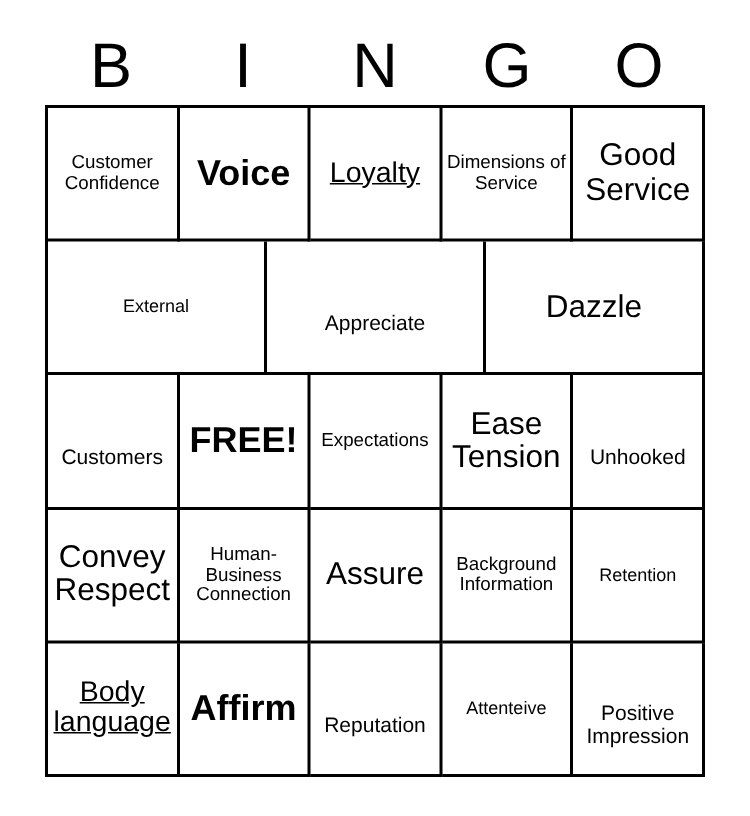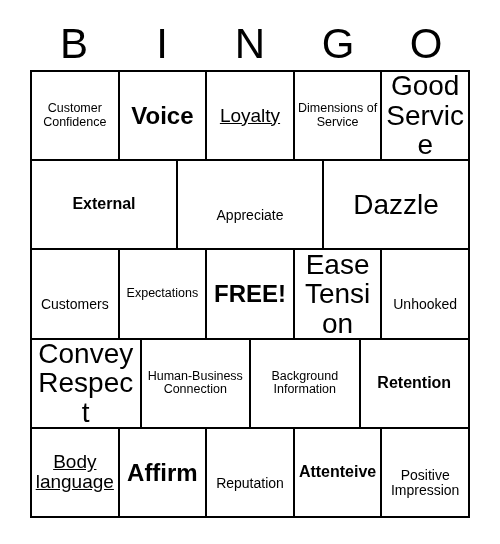--- a/index.html
+++ b/index.html
@@ -84,23 +84,23 @@
     font-family: "Liberation Sans", sans-serif;
     color: #000000;
     word-wrap: break-word;
     overflow-wrap: break-word;
     hyphens: none;
   }
 
   
   .fs-xs  { font-size: 12.5px; }
   .fs-sm  { font-size: 14px; margin-top: 21px; }
-  .fs-md  { font-size: 16px; font-weight: bold; }
+  .fs-md  { font-size: 12px; }
   .fs-lg  { font-size: 19px; text-decoration: underline; }
-  .fs-xl  { font-size: 28px; }
+  .fs-xl  { font-size: 21px; }
   .fs-xxl { font-size: 24px; font-weight: bold; }
 </style>
 </head>
 <body>
 
 <div id="card-root">
 
   <div id="bingo-header">
     <div class="header-letter">B</div>
     <div class="header-letter">I</div>
@@ -139,39 +139,42 @@
       <div class="bingo-cell">
           <span class="cell-text fs-xl">Dazzle</span>
         </div>
     </div>
 
     <div class="bingo-row">
       <div class="bingo-cell">
           <span class="cell-text fs-sm">Customers</span>
         </div>
       <div class="bingo-cell">
+          <span class="cell-text fs-xxl">FREE!</span>
+        </div>
+      <div class="bingo-cell">
           <span class="cell-text fs-xs">Expectations</span>
         </div>
       <div class="bingo-cell">
-          <span class="cell-text fs-xxl">FREE!</span>
-        </div>
-      <div class="bingo-cell">
           <span class="cell-text fs-xl">Ease Tension</span>
         </div>
       <div class="bingo-cell">
           <span class="cell-text fs-sm">Unhooked</span>
         </div>
     </div>
 
     <div class="bingo-row">
       <div class="bingo-cell">
           <span class="cell-text fs-xl">Convey Respect</span>
         </div>
       <div class="bingo-cell">
           <span class="cell-text fs-xs">Human-Business Connection</span>
+        </div>
+      <div class="bingo-cell">
+          <span class="cell-text fs-xl">Assure</span>
         </div>
       <div class="bingo-cell">
           <span class="cell-text fs-xs">Background Information</span>
         </div>
       <div class="bingo-cell">
           <span class="cell-text fs-md">Retention</span>
         </div>
     </div>
 
     <div class="bingo-row">

